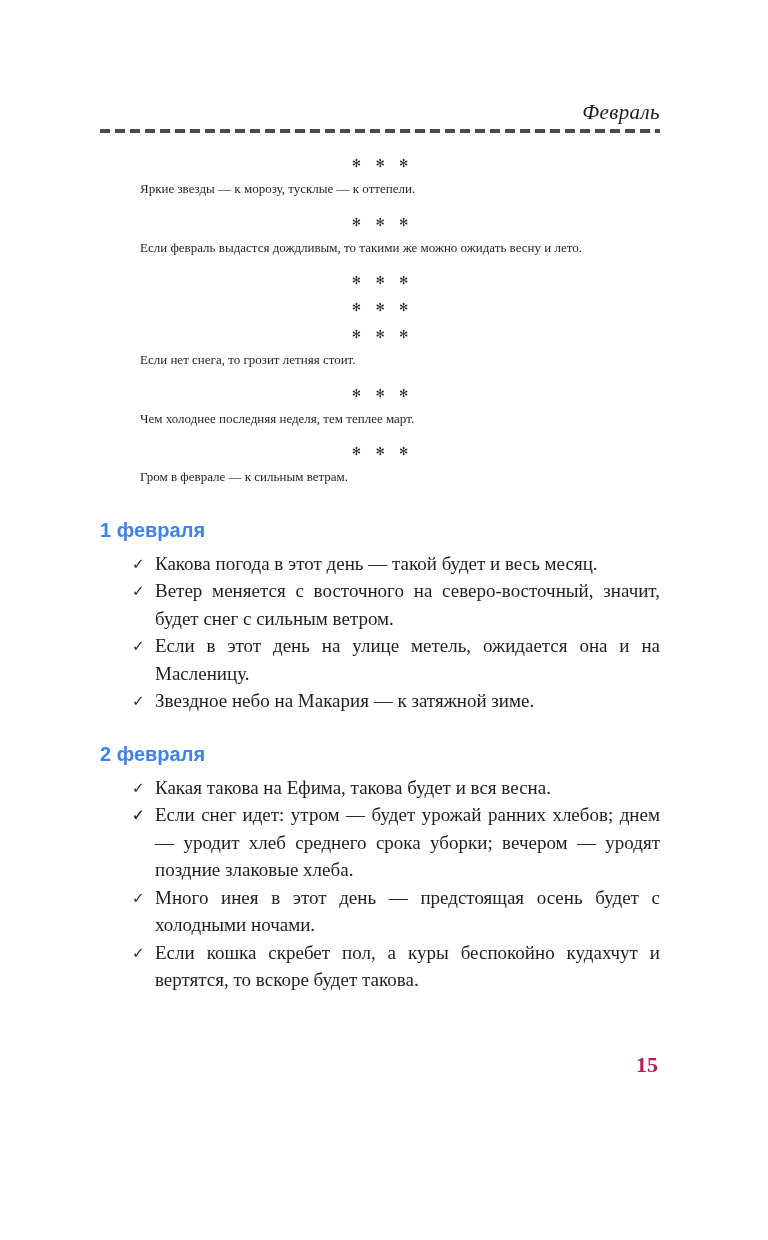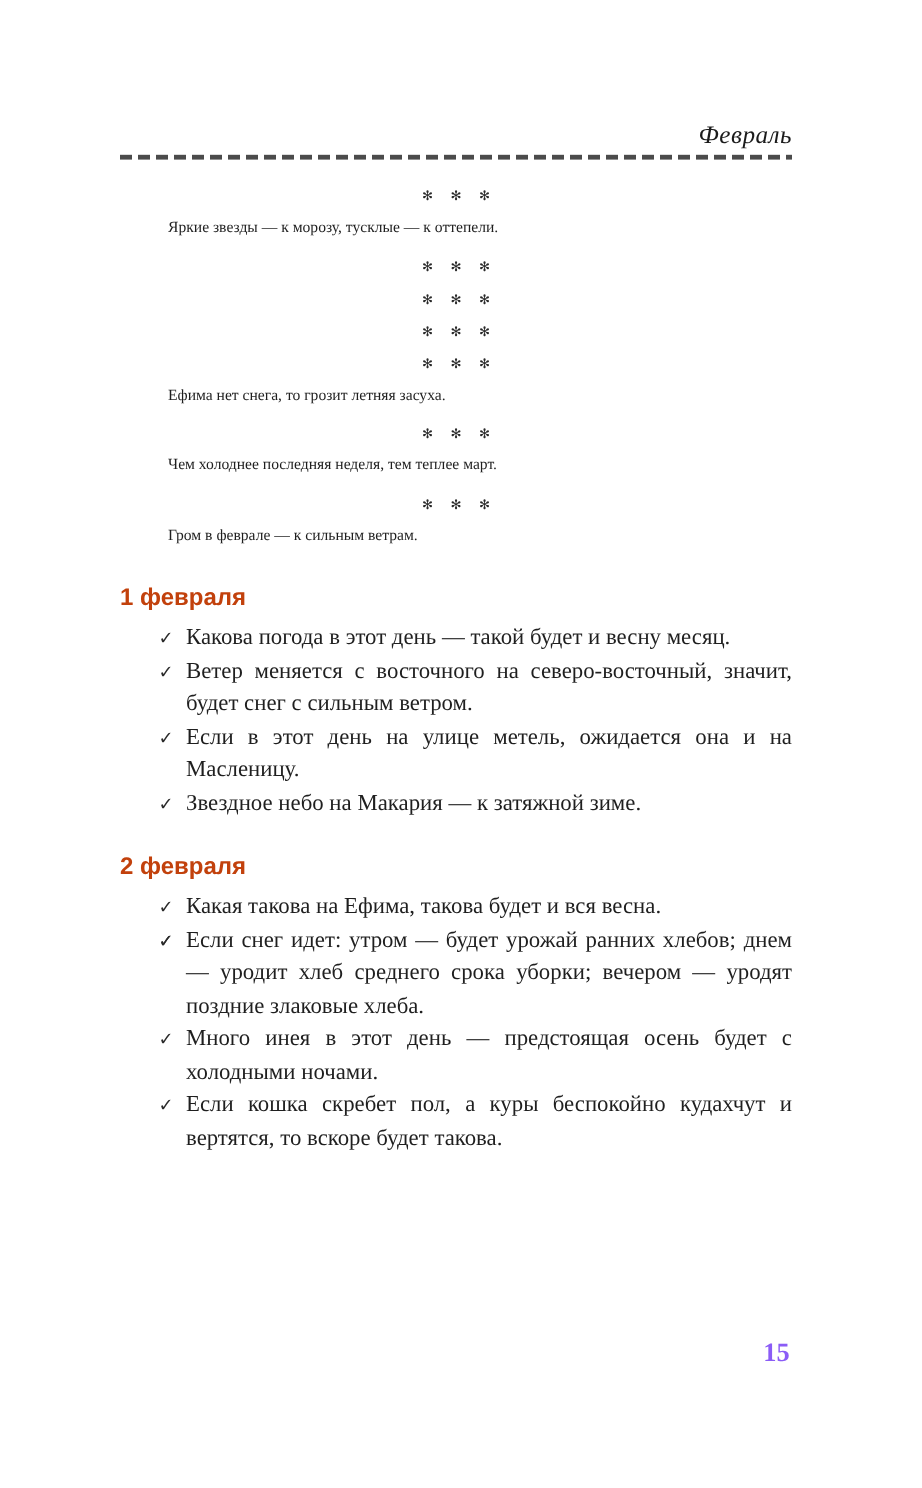--- a/index.html
+++ b/index.html
@@ -50,21 +50,21 @@
     text-indent: 40px;
     margin: 0;
     hyphens: manual;
   }
   .section { margin-top: 26px; }
   .section-heading {
     font-family: "Liberation Sans", sans-serif;
     font-weight: 700;
     font-size: 20px;
     line-height: 26px;
-    color: #c2410c;
+    color: #3b82f6;
     margin: 0 0 7px 0;
   }
   ul.signs {
     list-style: none;
     margin: 0;
     padding: 0 0 0 55px;
   }
   ul.signs li {
     position: relative;
     font-size: 19px;
@@ -75,60 +75,61 @@
   .check {
     position: absolute;
     left: -23px;
     top: 1px;
     font-family: "DejaVu Sans", sans-serif;
     font-size: 15px;
     color: #2a2a2a;
   }
   .page-number {
     position: absolute;
-    top: 1114px;
+    top: 1052px;
     right: 110px;
     font-weight: 700;
     font-size: 22px;
-    color: #8b5cf6;
+    color: #be185d;
   }
 </style>
 </head>
 <body>
 
 <div class="page">
   <div class="content">
 
     <div class="running-head">Февраль</div>
     <div class="dashed-rule"></div>
 
     <div class="divider">✻ ✻ ✻</div>
     <p class="para">Яркие звезды — к морозу, тусклые — к оттепели.</p>
 
     <div class="divider">✻ ✻ ✻</div>
+    <p class="para">Если февраль выдастся дождливым, то такими же можно ожидать весну и лето.</p>
 
     <div class="divider">✻ ✻ ✻</div>
 
     <div class="divider">✻ ✻ ✻</div>
 
     <div class="divider">✻ ✻ ✻</div>
-    <p class="para">Ефима нет снега, то грозит летняя засуха.</p>
+    <p class="para">Если нет снега, то грозит летняя стоит.</p>
 
     <div class="divider">✻ ✻ ✻</div>
     <p class="para">Чем холоднее последняя неделя, тем теплее март.</p>
 
     <div class="divider">✻ ✻ ✻</div>
     <p class="para">Гром в феврале — к сильным ветрам.</p>
 
     <div class="section">
       <h2 class="section-heading">1 февраля</h2>
       <ul class="signs">
         <li>
           <span class="check">✓</span>
-          <span>Какова погода в этот день — такой будет и весну ме­сяц.</span>
+          <span>Какова погода в этот день — такой будет и весь ме­сяц.</span>
         </li>
         <li>
           <span class="check">✓</span>
           <span>Ветер меняется с восточного на северо-восточный, значит, будет снег с сильным ветром.</span>
         </li>
         <li>
           <span class="check">✓</span>
           <span>Если в этот день на улице метель, ожидается она и на Масленицу.</span>
         </li>
         <li>

